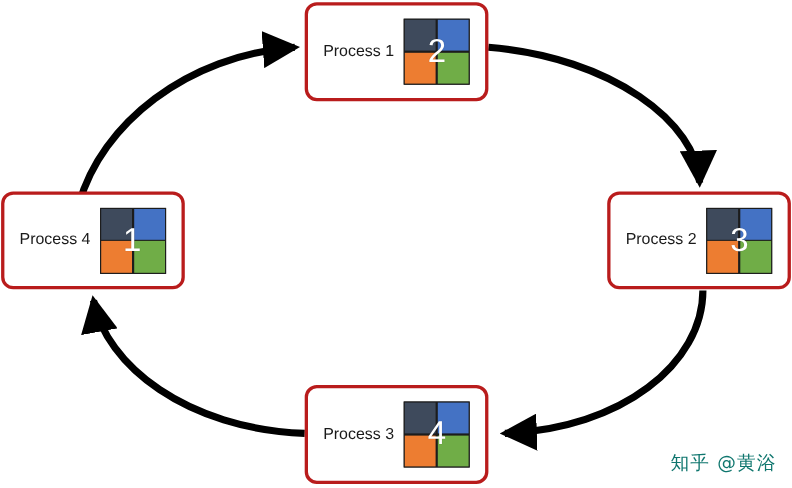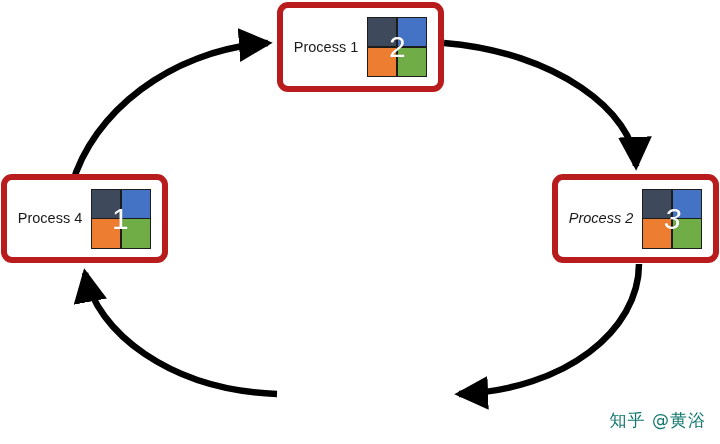--- a/index.html
+++ b/index.html
@@ -17,21 +17,21 @@
   }
   .arrows {
     position: absolute; left: 0; top: 0;
     width: 720px; height: 444px;
     pointer-events: none;
   }
   .pbox {
     position: absolute;
     box-sizing: border-box;
     background: #ffffff;
-    border: 6px solid #b91c1c;
+    border: 3px solid #b91c1c;
     border-radius: 11px;
     display: flex;
     flex-direction: row;
     align-items: center;
     justify-content: center;
     gap: 9px;
     z-index: 3;
   }
   .pbox-label {
     font-size: 14.5px;
@@ -58,21 +58,21 @@
     display: flex;
     align-items: center;
     justify-content: center;
     color: #ffffff;
     font-size: 30px;
     line-height: 1;
     letter-spacing: 0;
     text-shadow: 0 0 1px rgba(0,0,0,0.25);
   }
   #box-1 { left: 277px; top: 2px;   width: 167px; height: 90px; }
-  #box-2 { left: 552px; top: 174px; width: 167px; height: 89px; font-style: italic; }
+  #box-2 { left: 552px; top: 174px; width: 167px; height: 89px; }
   #box-3 { left: 277px; top: 350px; width: 167px; height: 90px; }
   #box-4 { left: 1px;   top: 174px; width: 167px; height: 89px; }
 
   #box-4 .quad-num { transform: translate(-1px, 0); }
 
   .watermark {
     position: absolute;
     right: 14px; bottom: 12px;
     font-size: 17px;
     color: #0f766e;
@@ -118,20 +118,30 @@
     <span class="pbox-label">Process 2</span>
     <span class="quad-icon">
       <span class="quad-cell" style="background:#3E4A5C"></span>
       <span class="quad-cell" style="background:#4472C4"></span>
       <span class="quad-cell" style="background:#ED7D31"></span>
       <span class="quad-cell" style="background:#70AD47"></span>
       <span class="quad-num">3</span>
     </span>
   </div>
 
+  <div class="pbox" id="box-3">
+    <span class="pbox-label">Process 3</span>
+    <span class="quad-icon">
+      <span class="quad-cell" style="background:#3E4A5C"></span>
+      <span class="quad-cell" style="background:#4472C4"></span>
+      <span class="quad-cell" style="background:#ED7D31"></span>
+      <span class="quad-cell" style="background:#70AD47"></span>
+      <span class="quad-num">4</span>
+    </span>
+  </div>
 
   <div class="pbox" id="box-4">
     <span class="pbox-label">Process 4</span>
     <span class="quad-icon">
       <span class="quad-cell" style="background:#3E4A5C"></span>
       <span class="quad-cell" style="background:#4472C4"></span>
       <span class="quad-cell" style="background:#ED7D31"></span>
       <span class="quad-cell" style="background:#70AD47"></span>
       <span class="quad-num">1</span>
     </span>

